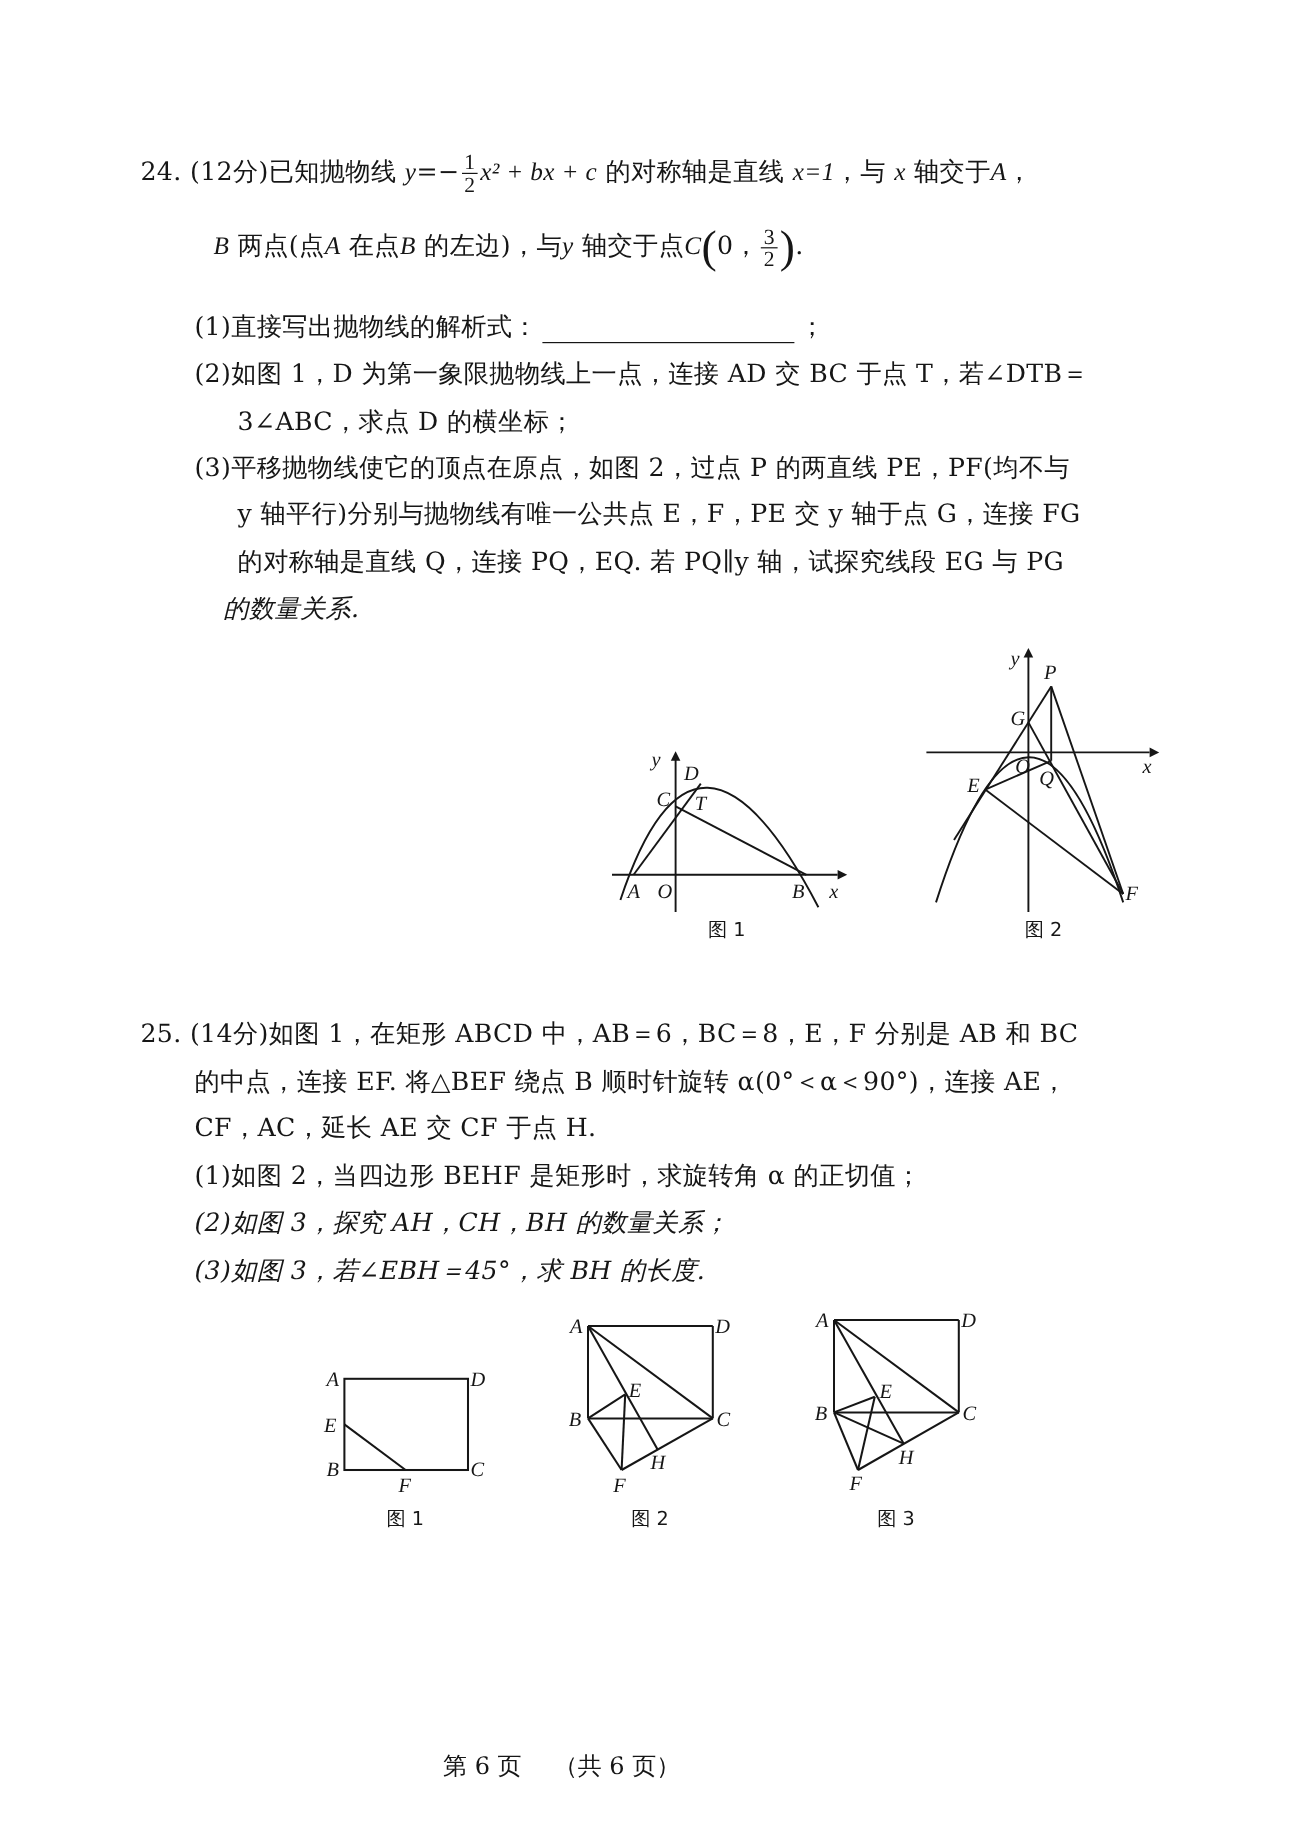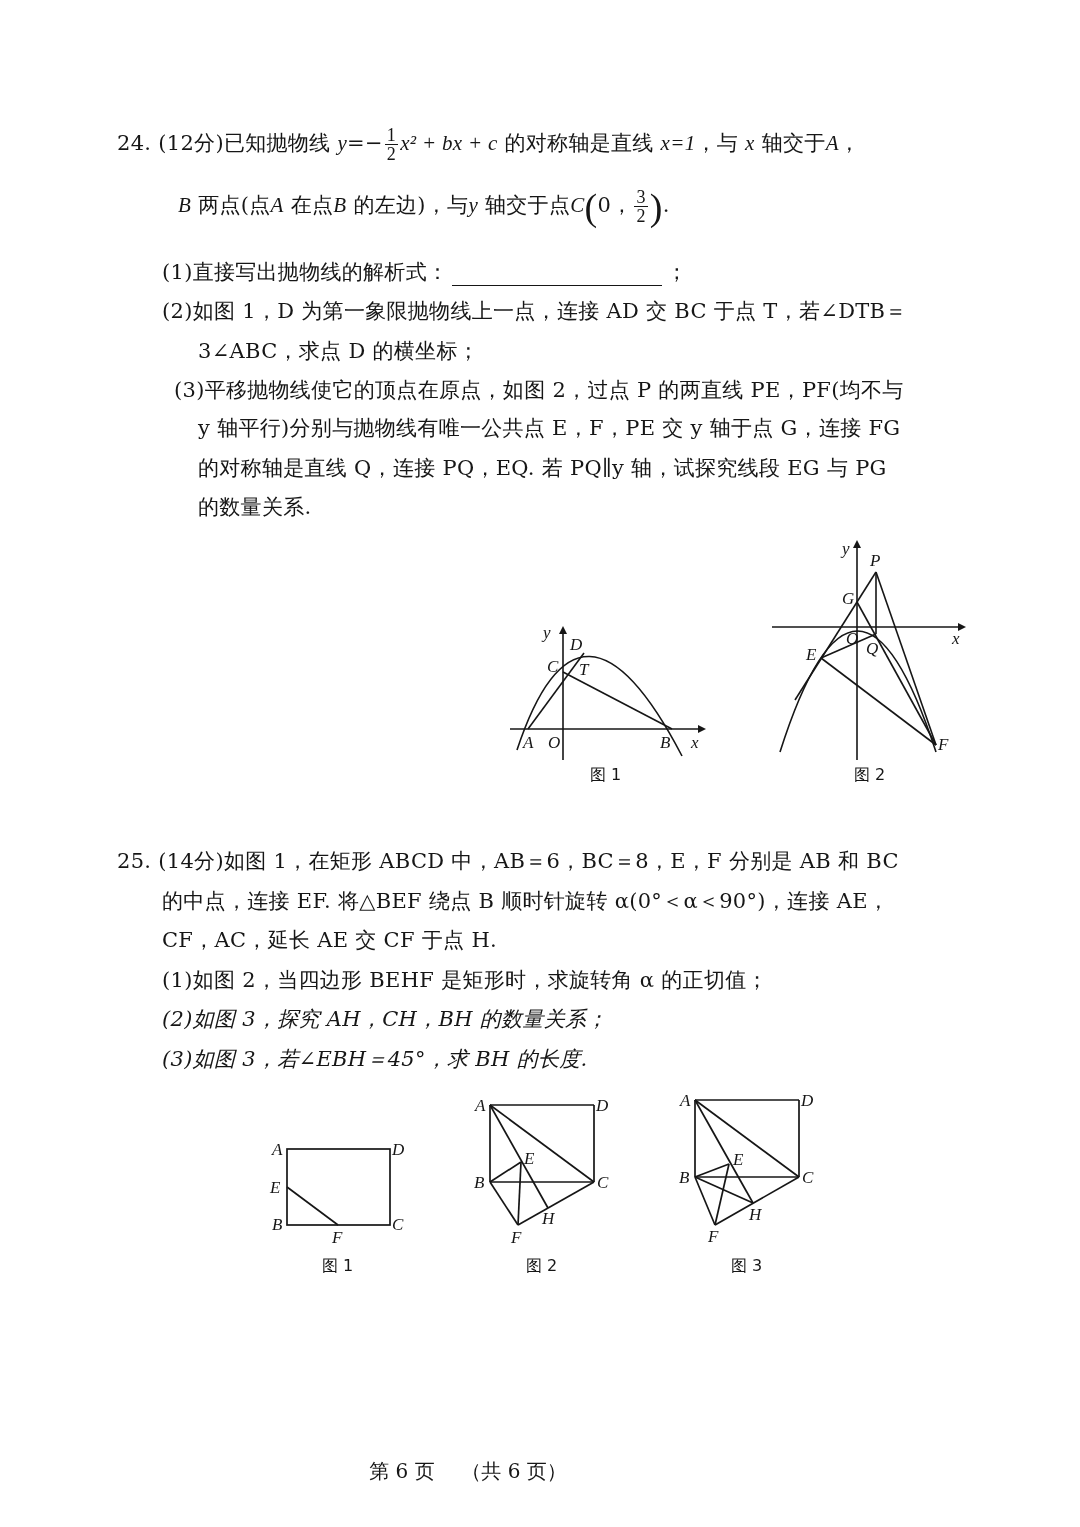--- a/index.html
+++ b/index.html
@@ -45,24 +45,24 @@
   <span>在点</span><i>B</i>
   <span>的左边)，与</span><i>y</i>
   <span>轴交于点</span><i>C</i><span class="paren">(</span><span>0，</span><span class="frac"><span class="num">3</span><span>2</span></span><span class="paren">)</span><span>.</span>
 </div>
 
 <div class="line" style="top:258px;left:162px;">
   <span>(1)直接写出抛物线的解析式：</span><span class="blank"></span><span>；</span>
 </div>
 <div class="line" style="top:297px;left:162px;">(2)如图 1，D 为第一象限抛物线上一点，连接 AD 交 BC 于点 T，若∠DTB＝</div>
 <div class="line" style="top:337px;left:198px;">3∠ABC，求点 D 的横坐标；</div>
-<div class="line" style="top:376px;left:162px;margin-left:12px;">(3)平移抛物线使它的顶点在原点，如图 2，过点 P 的两直线 PE，PF(均不与</div>
+<div class="line" style="top:376px;left:162px;">(3)平移抛物线使它的顶点在原点，如图 2，过点 P 的两直线 PE，PF(均不与</div>
 <div class="line" style="top:414px;left:198px;">y 轴平行)分别与抛物线有唯一公共点 E，F，PE 交 y 轴于点 G，连接 FG</div>
 <div class="line" style="top:454px;left:198px;">的对称轴是直线 Q，连接 PQ，EQ. 若 PQ∥y 轴，试探究线段 EG 与 PG</div>
-<div class="line" style="top:493px;left:198px;">的数量关系.</div>
+<div class="line" style="top:493px;left:186px;font-style:italic;">的数量关系.</div>
 
 <svg style="left:500px;top:620px;" width="220" height="170" viewBox="0 0 220 170">
   <g stroke="#161616" stroke-width="1.6" fill="none">
     <line x1="10" y1="109" x2="198" y2="109"></line>
     <polygon points="198,105 206,109 198,113" fill="#161616" stroke="none"></polygon>
     <line x1="63" y1="140" x2="63" y2="12"></line>
     <polygon points="59,14 63,6 67,14" fill="#161616" stroke="none"></polygon>
     <path d="M17,130 Q80,-60 182,136"></path>
     <line x1="28" y1="109" x2="84" y2="33"></line>
     <line x1="63" y1="52" x2="172" y2="109"></line>

